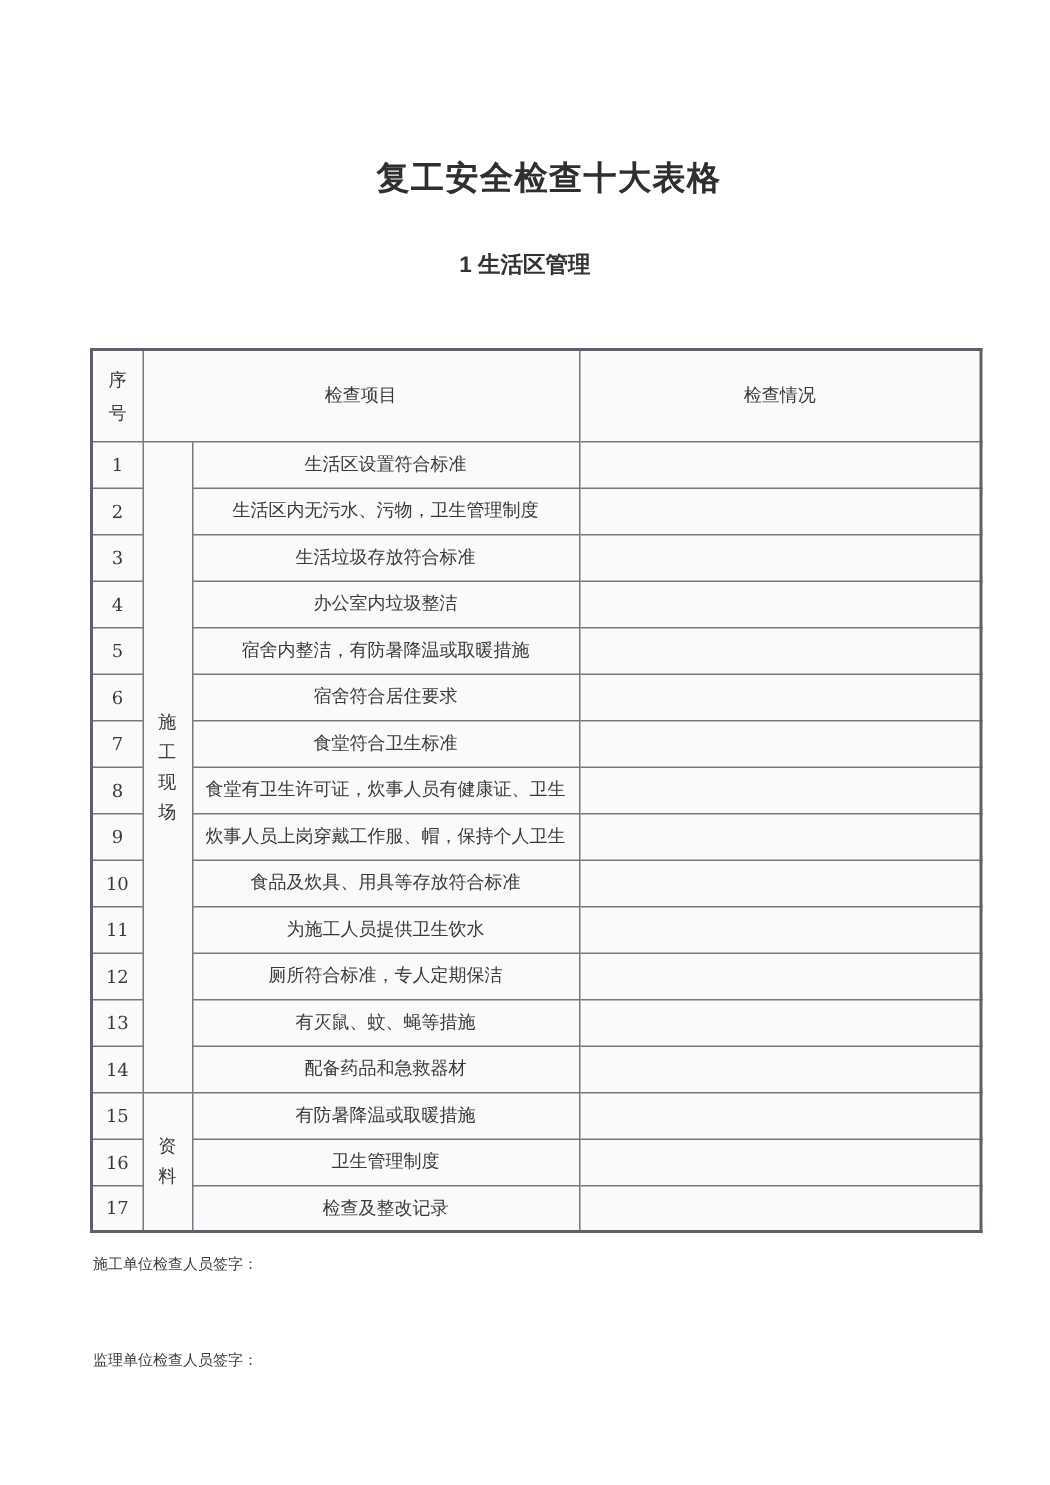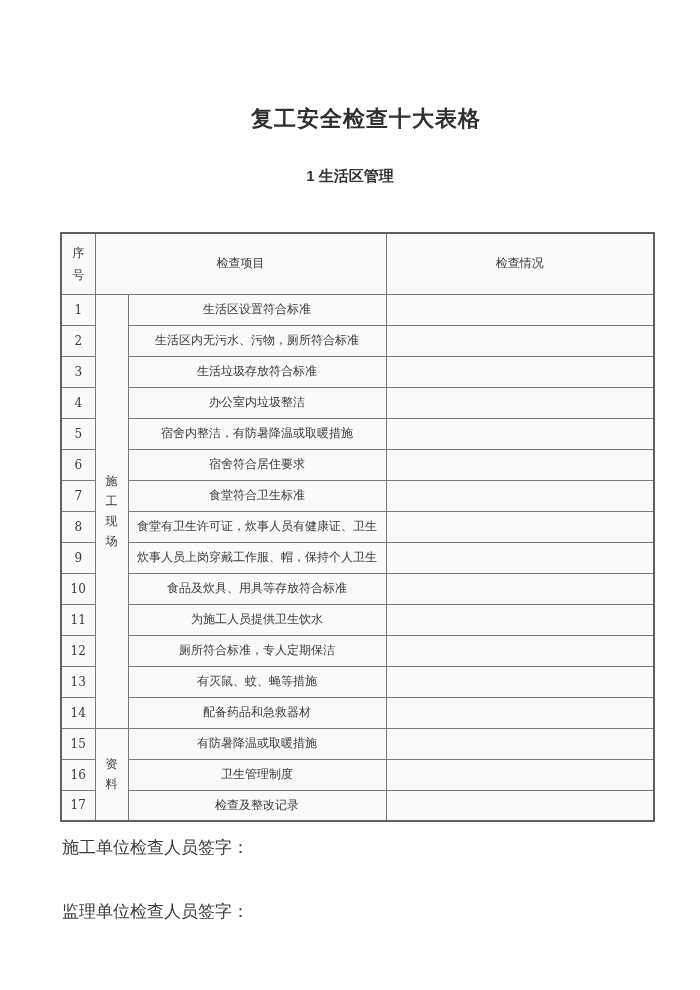--- a/index.html
+++ b/index.html
@@ -72,21 +72,21 @@
   .vstack {
     display: inline-block;
     width: 1em;
     word-break: break-all;
     line-height: 20px;
     text-align: center;
   }
   .sign-line {
     position: absolute;
     left: 62px;
-    font-size: 17px;
+    font-size: 10px;
     color: #3d3d3d;
   }
   .sign-line.first  { top: 836px; }
   .sign-line.second { top: 876px; margin-top: 24px; }
 </style>
 </head>
 <body>
 
 <div class="page">
 
@@ -111,21 +111,21 @@
     </thead>
     <tbody>
         <tr class="data-row">
           <td>1</td>
           <td rowspan="14"><span class="vstack">施工现场</span></td>
           <td>生活区设置符合标准</td>
           <td></td>
         </tr>
         <tr class="data-row">
           <td>2</td>
-          <td>生活区内无污水、污物，厕所符合标准</td>
+          <td>生活区内无污水、污物，卫生管理制度</td>
           <td></td>
         </tr>
         <tr class="data-row">
           <td>3</td>
           <td>生活垃圾存放符合标准</td>
           <td></td>
         </tr>
         <tr class="data-row">
           <td>4</td>
           <td>办公室内垃圾整洁</td>

